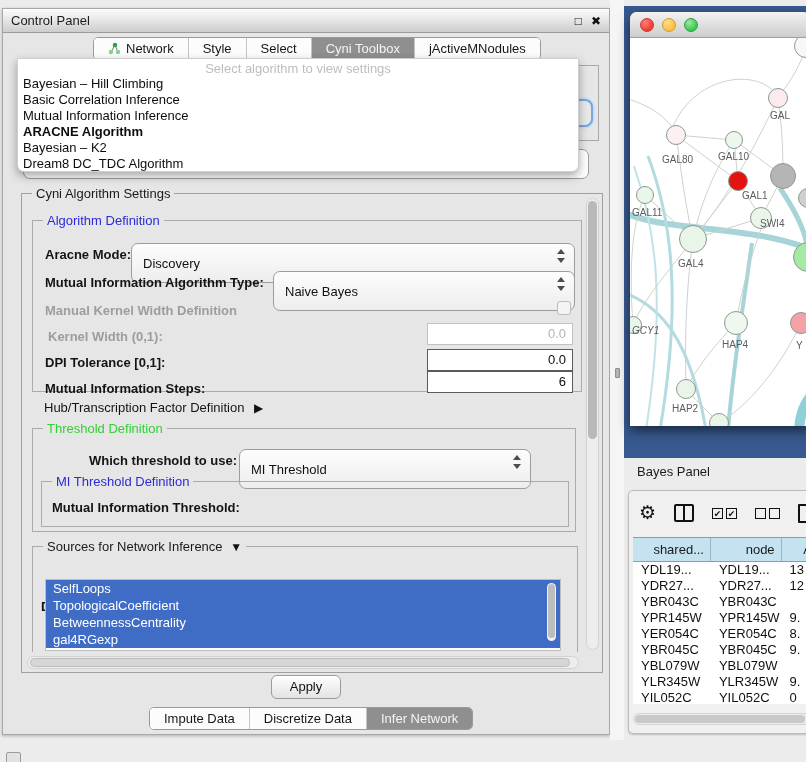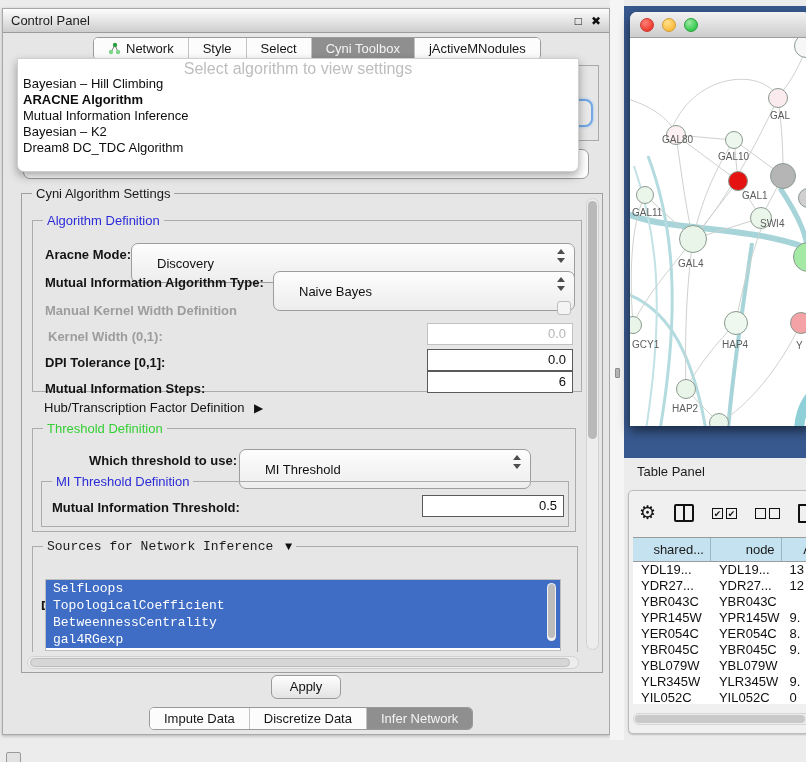--- a/index.html
+++ b/index.html
@@ -25,21 +25,21 @@
   .tab { display:flex; align-items:center; justify-content:center; gap:5px; padding:0 14px;
     font-size:13px; color:#161616; border-right:1px solid #c4c4c4; background:#fcfcfc; white-space:nowrap; }
   .tab:last-child { border-right:none; }
   .tab.selected { background:#8f8f8f; color:#f4f4f4; }
   .tab .net-icon { width:13px; height:13px; display:inline-block; }
 
   
   .algo-popup { position:absolute; left:14px; top:49px; width:562px; height:114px; z-index:20;
     background:#ffffff; border:1px solid #cfcfcf; border-radius:0 0 7px 7px;
     box-shadow:0 4px 10px rgba(0,0,0,.35); padding-top:2px; }
-  .algo-prompt { text-align:center; font-size:16px; color:#bdbdbd; height:15px; line-height:15px; }
+  .algo-prompt { text-align:center; font-size:13px; color:#bdbdbd; height:15px; line-height:15px; }
   .algo-item { font-size:13px; color:#0d0d0d; height:16px; line-height:16px; padding-left:5px; white-space:nowrap; }
   .algo-item.bold { font-weight:bold; }
 
   
   .behind-group { position:absolute; left:18px; top:56px; width:578px; height:76px;
     border:1px solid #a9a9a9; z-index:2; background:transparent; }
   .behind-combo { position:absolute; left:378px; top:90px; width:212px; height:28px; z-index:3;
     border:2px solid #74a7e3; border-radius:8px; background:#e9e9e9; box-shadow:0 0 3px #9cc3ef; }
   .behind-field { position:absolute; left:20px; top:140px; width:566px; height:30px; z-index:3;
     border:1px solid #9c9c9c; border-radius:7px; background:#ffffff;
@@ -54,21 +54,21 @@
   .blue-title { color:#2b2bd7; }
   .green-title { color:#35cf35; }
   .group { position:absolute; border:1px solid #ababab; }
 
   .lbl { position:absolute; font-size:13px; color:#141414; white-space:nowrap; }
   .lbl.bold { font-weight:bold; }
   .lbl.disabled { color:#9d9d9d; font-weight:bold; }
 
   .combo { position:absolute; height:40px; border:1px solid #9d9d9d; border-radius:7px;
     background:linear-gradient(#fdfdfd,#ededed); display:flex; align-items:center;
-    font-size:13px; color:#111; padding-left:25px; }
+    font-size:13px; color:#111; padding-left:11px; }
   .stepper { position:absolute; right:9px; top:4px; width:9px; height:16px; }
   .stepper:before, .stepper:after { content:""; position:absolute; left:1px; border-left:4px solid transparent; border-right:4px solid transparent; }
   .stepper:before { top:1px; border-bottom:5px solid #4d4d4d; }
   .stepper:after { bottom:1px; border-top:5px solid #4d4d4d; }
 
   .field { position:absolute; height:22px; background:#ffffff; border:1px solid #5a5a5a;
     font-size:13px; color:#0c0c0c; text-align:right; padding:0 6px; line-height:20px; }
   .field.disabled { border:1px solid #c2c2c2; color:#b5b5b5; }
   .checkbox { position:absolute; width:14px; height:14px; border:1px solid #bdbdbd; border-radius:3px; background:#f4f4f4; }
 
@@ -171,22 +171,23 @@
       </div>
 
     <div class="behind-group"></div>
     <div class="behind-combo"></div>
     <div class="behind-field">gal-filtered sif default node</div>
 
     <div class="algo-popup">
       <div class="algo-prompt">Select algorithm to view settings</div>
       <div>
           <div class="algo-item">Bayesian – Hill Climbing</div>
+          <div class="algo-item">Basic Correlation Inference</div>
+          <div class="algo-item">Mutual Information Inference</div>
           <div class="algo-item bold">ARACNE Algorithm</div>
-          <div class="algo-item">Mutual Information Inference</div>
           <div class="algo-item">Bayesian – K2</div>
           <div class="algo-item">Dream8 DC_TDC Algorithm</div>
         </div>
     </div>
 
     <div class="settings-box">
       <span class="group-title settings-title">Cyni Algorithm Settings</span>
 
       <div class="group" style="left:10px; top:26px; width:550px; height:172px;">
         <span class="group-title blue-title">Algorithm Definition</span>
@@ -226,25 +227,24 @@
 
         <span class="lbl bold" style="left:56px; top:24px;">Which threshold to use:</span>
         <div class="combo" style="left:206px; top:20px; width:292px;">
           <span>MI Threshold</span>
           <span class="stepper"></span>
         </div>
 
         <div class="group" style="left:8px; top:52px; width:528px; height:46px;">
           <span class="group-title blue-title">MI Threshold Definition</span>
           <span class="lbl bold" style="left:10px; top:18px;">Mutual Information Threshold:</span>
-          <div class="field" style="left:380px; top:13px; width:142px;">0.5</div>
-        </div>
-      </div>
-
-      <div class="group" style="left:10px; top:352px; width:546px; height:106px; border-bottom:none;font-family:Liberation Mono, monospace;">
+        </div>
+      </div>
+
+      <div class="group" style="left:10px; top:352px; width:546px; height:106px; border-bottom:none;">
         <span class="group-title settings-title">
           <span>Sources for Network Inference</span>
           <span class="tri-icon" style="margin-left:4px;">▼</span>
         </span>
         <span class="lbl bold" style="left:8px; top:12px;margin-top:40px;">Data Attributes</span>
         <div class="attr-list" style="left:12px; top:32px; width:516px; height:72px;">
         <div class="attr-item">SelfLoops</div>
             <div class="attr-item">TopologicalCoefficient</div>
             <div class="attr-item">BetweennessCentrality</div>
             <div class="attr-item">gal4RGexp</div>
@@ -322,49 +322,49 @@
             <path d="M 56,351 C 70,366 80,376 89,385"></path>
             <path d="M 171,285 C 150,330 118,368 89,385"></path>
             <path d="M -5,60 C 28,70 40,84 46,96"></path>
           </g>
         </svg>
         <div>
             <div class="node" style="left: 164px; top: -4px; height: 24px; width: 24px; background: rgb(247, 247, 247);"></div>
             <div class="node" style="left: 138px; top: 50px; height: 20px; width: 20px; background: rgb(251, 234, 238);"></div>
             <div class="node-label" style="left: 140px; top: 72px;">GAL</div>
             <div class="node" style="left: 36px; top: 87px; height: 20px; width: 20px; background: rgb(252, 240, 242);"></div>
-            <div class="node-label" style="left: 32px; top: 96px;">GAL80</div>
+            <div class="node-label" style="left: 32px; top: 116px;">GAL80</div>
             <div class="node" style="left: 95px; top: 93px; height: 18px; width: 18px; background: rgb(237, 247, 237);"></div>
             <div class="node-label" style="left: 88px; top: 113px;">GAL10</div>
             <div class="node" style="left: 98px; top: 133px; height: 20px; width: 20px; background: rgb(229, 18, 18);"></div>
             <div class="node" style="left: 140px; top: 125px; height: 26px; width: 26px; background: rgb(181, 181, 181);"></div>
             <div class="node" style="left: 168px; top: 150px; height: 20px; width: 20px; background: rgb(207, 207, 207);"></div>
             <div class="node" style="left: 120px; top: 169px; height: 22px; width: 22px; background: rgb(235, 246, 235);"></div>
             <div class="node-label" style="left: 112px; top: 152px;">GAL1</div>
             <div class="node" style="left: 6px; top: 148px; height: 18px; width: 18px; background: rgb(235, 246, 235);"></div>
             <div class="node-label" style="left: 2px; top: 169px;">GAL11</div>
             <div class="node" style="left: 49px; top: 187px; height: 28px; width: 28px; background: rgb(234, 245, 234);"></div>
             <div class="node-label" style="left: 48px; top: 220px;">GAL4</div>
             <div class="node" style="left: 163px; top: 204px; height: 30px; width: 30px; background: rgb(164, 233, 164);"></div>
             <div class="node-label" style="left: 130px; top: 180px;">SWI4</div>
             <div class="node" style="left: -6px; top: 278px; height: 18px; width: 18px; background: rgb(234, 245, 234);"></div>
-            <div class="node-label" style="left: 2px; top: 301px;">GCY1</div>
+            <div class="node-label" style="left: 2px; top: 287px; font-style: italic;">GCY1</div>
             <div class="node" style="left: 94px; top: 273px; height: 24px; width: 24px; background: rgb(238, 248, 238);"></div>
             <div class="node-label" style="left: 92px; top: 301px;">HAP4</div>
             <div class="node" style="left: 160px; top: 274px; height: 22px; width: 22px; background: rgb(244, 162, 166);"></div>
             <div class="node-label" style="left: 166px; top: 302px;">Y</div>
             <div class="node" style="left: 46px; top: 341px; height: 20px; width: 20px; background: rgb(234, 245, 234);"></div>
             <div class="node-label" style="left: 42px; top: 365px;">HAP2</div>
             <div class="node" style="left: 79px; top: 375px; height: 20px; width: 20px; background: rgb(234, 245, 234);"></div>
           </div>
       </div>
     </div>
   </div>
 
-  <span class="table-panel-title">Table Panel</span>
+  <span class="table-panel-title">Bayes Panel</span>
 
   <div class="table-card">
     <div class="table-toolbar">
       <span class="gear-ico">⚙</span>
       <span class="cols-ico"></span>
       <span class="chk-pair">
         <span class="chk">✔</span>
           <span class="chk">✔</span>
       </span>
       <span class="chk-pair">

